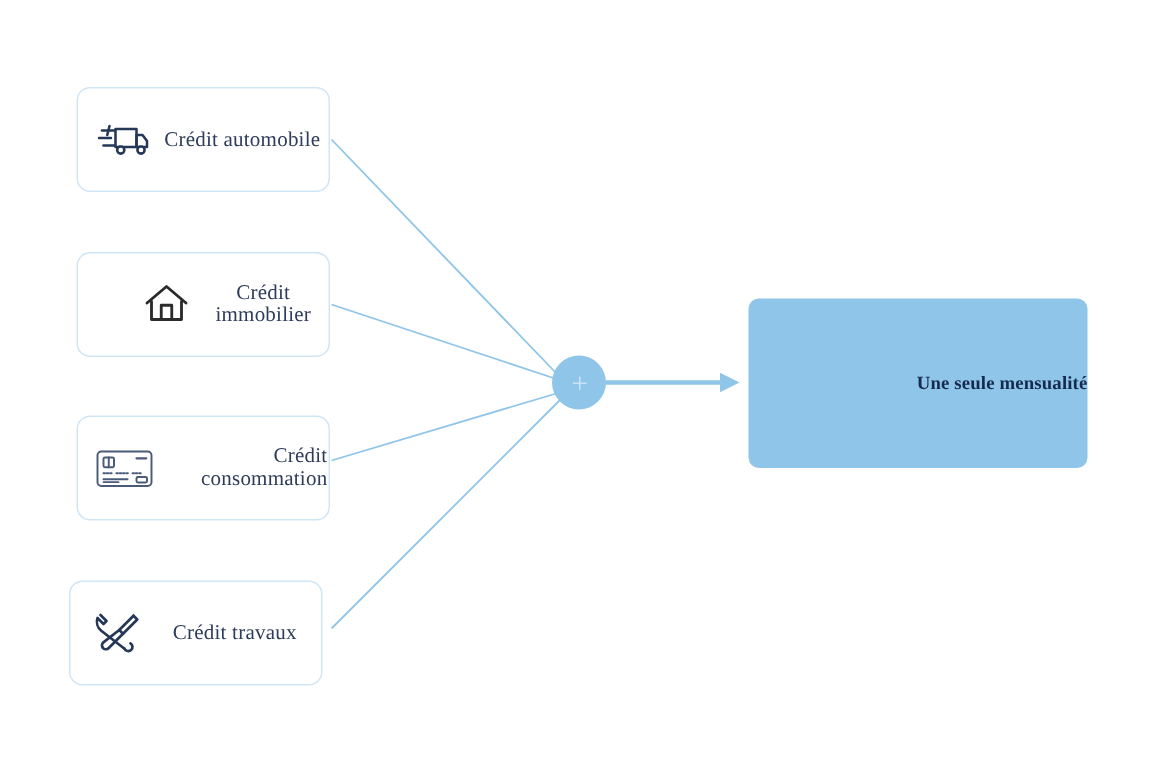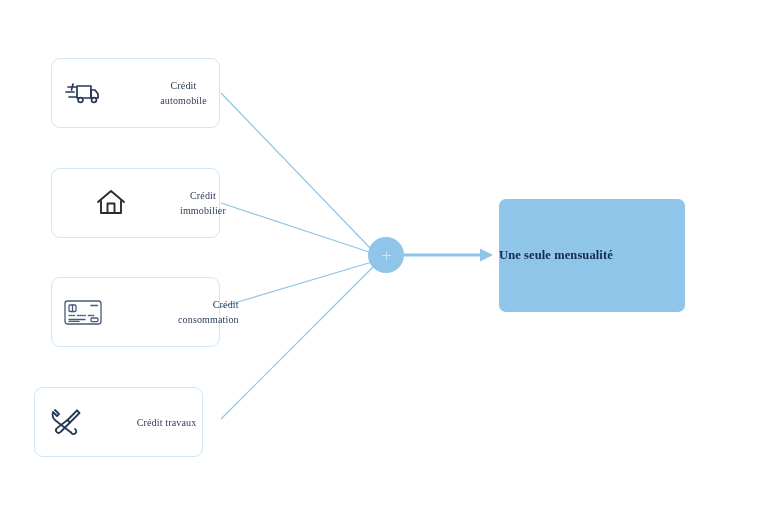--- a/index.html
+++ b/index.html
@@ -45,41 +45,40 @@
     width: 46px;
     min-width: 46px;
     height: 46px;
     display: flex;
     align-items: center;
     justify-content: center;
     margin-right: 2px;
   }
   .card-label {
     flex: 1;
-    font-size: 10px;
+    font-size: 14px;
     line-height: 15px;
     color: #2d3c5a;
     letter-spacing: .15px;
     text-align: center;
     padding-right: 4px;
-    margin-left: 44px;
   }
   .card-label.two-line {
     text-align: right;
     padding-left: 6px;
   }
   .card-label .l2 {
     display: block;
     padding-left: 20px;
   }
 
   #card-auto  { left: 51px;  top: 58px; }
   #card-immo  { left: 51px;  top: 168px; padding-left: 36px; }
   #card-conso { left: 51px;  top: 277px; }
-  #card-trav  { left: 34px;  top: 387px; }
+  #card-trav  { left: 46px;  top: 387px; }
 
   
   #hub {
     position: absolute;
     left: 368px;
     top: 237px;
     width: 36px;
     height: 36px;
     border-radius: 50%;
     background: #8ec5e8;
@@ -104,27 +103,27 @@
   }
   #hub .plus::after {
     top: 0; left: 4px; height: 9px; width: 1.2px;
   }
 
   
   #result-box {
     position: absolute;
     left: 499px;
     top: 199px;
-    width: 186px;
+    width: 226px;
     height: 113px;
     background: #8ec5e8;
     border-radius: 7px;
     display: flex;
     align-items: center;
-    justify-content: flex-start;
+    justify-content: flex-end;
   }
   #result-box .result-text {
     text-align: center;
     color: #152a4e;
     font-weight: bold;
     font-size: 12.5px;
     line-height: 17px;
     letter-spacing: .1px;
   }
 </style>

